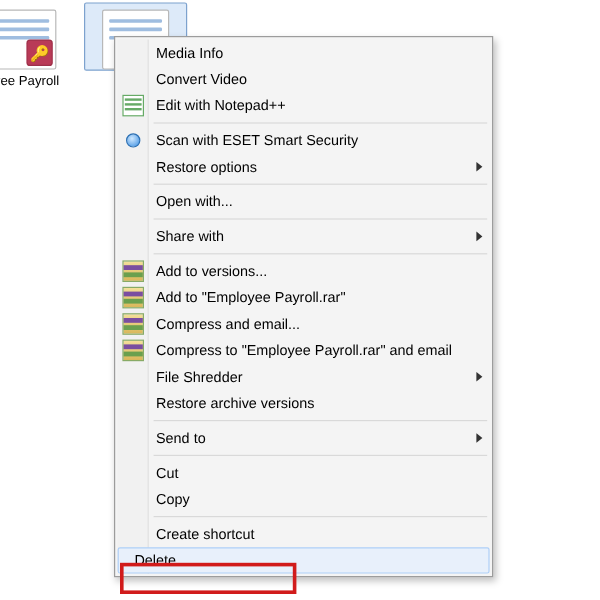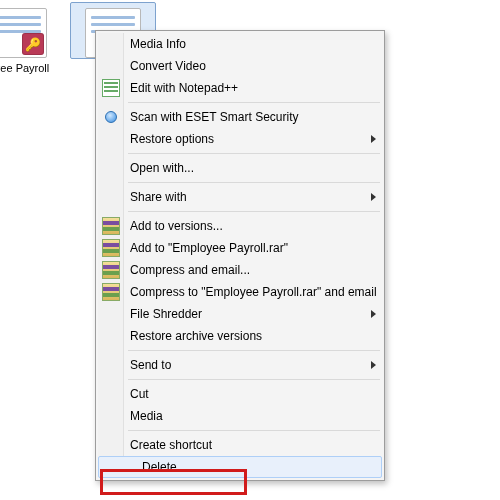--- a/index.html
+++ b/index.html
@@ -57,21 +57,21 @@
   .desktop-icon .label {
     display:block;
     line-height:1.15;
     word-wrap:break-word;
   }
   
   .ctx {
     position: absolute;
     left: 95px;
     top: 30px;
-    width: 290px;
+    width: 316px;
     background: #f4f4f4;
     border: 1px solid #9c9c9c;
     box-shadow: 2px 3px 6px rgba(0,0,0,.25);
     padding: 2px;
   }
   .ctx .gutter {
     position:absolute;
     left:2px; top:2px; bottom:2px;
     width:26px;
     background:#f1f1f1;
@@ -86,21 +86,21 @@
     white-space:nowrap;
     cursor:default;
     color:#000;
   }
   .ctx-item.bold { font-weight:400; }
   .ctx-item:hover, .ctx-item.hover {
     background:#e8f0fb;
     border:1px solid #aecff7;
     border-radius:2px;
     height:22px; line-height:20px;
-    padding-left:43px; padding-right:17px;
+    padding-left:13px; padding-right:17px;
   }
   .ctx-sep {
     margin:3px 2px 3px 30px;
     height:1px;
     background:#d9d9d9;
   }
   .ctx-item .arrow {
     position:absolute;
     right:6px; top:50%; transform:translateY(-50%);
     width:0;height:0;
@@ -207,19 +207,19 @@
   <div class="ctx-item">
     <span>File Shredder</span><span class="arrow"></span>
   </div>
   <div class="ctx-item"><span>Restore archive versions</span></div>
   <div class="ctx-sep"></div>
   <div class="ctx-item">
     <span>Send to</span><span class="arrow"></span>
   </div>
   <div class="ctx-sep"></div>
   <div class="ctx-item"><span>Cut</span></div>
-  <div class="ctx-item"><span>Media</span></div>
+  <div class="ctx-item"><span>Copy</span></div>
   <div class="ctx-sep"></div>
   <div class="ctx-item"><span>Create shortcut</span></div>
   <div class="ctx-item hover"><span>Delete</span></div>
 </div>
 
 <div class="highlight-box" style="left:100px; top:469px; width:147px; height:26px;"></div>
 
 </body></html>

